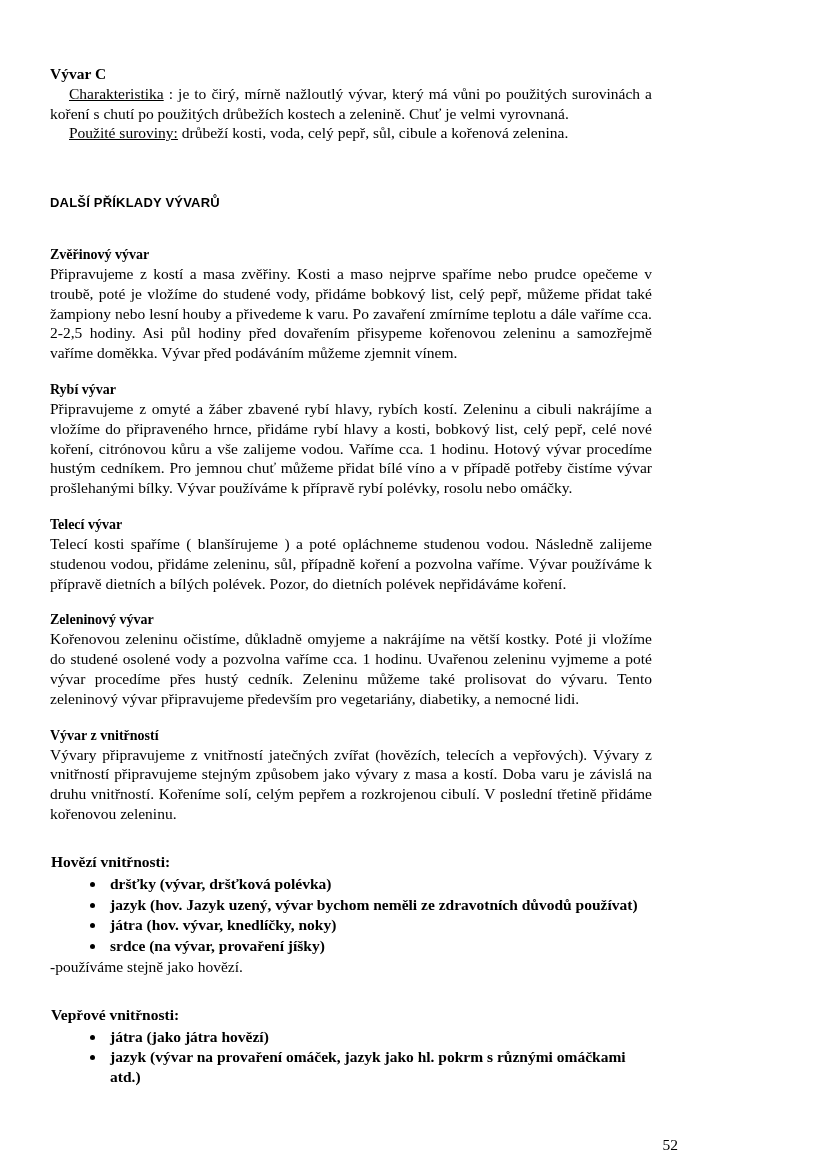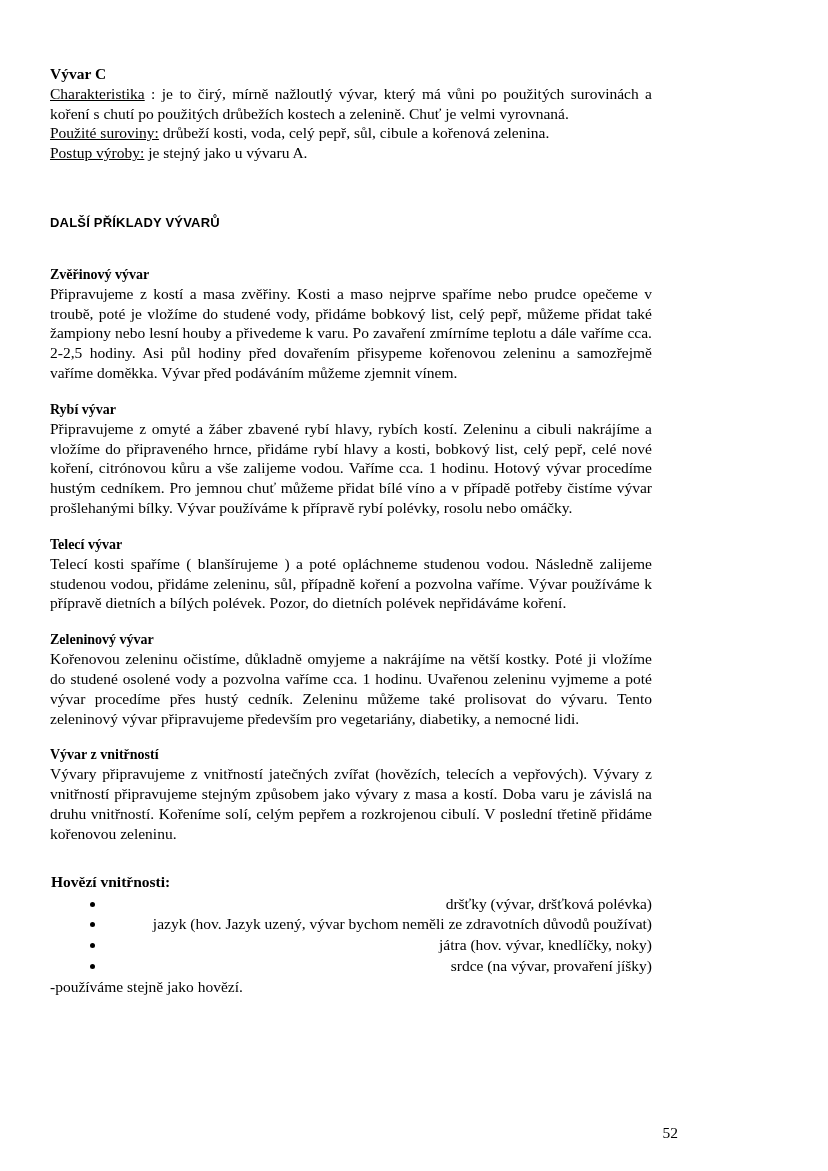--- a/index.html
+++ b/index.html
@@ -14,21 +14,21 @@
     background: #ffffff;
     box-sizing: border-box;
     padding: 64px 76px 0 50px;
     font-family: "Liberation Serif", serif;
     font-size: 15.5px;
     line-height: 1.28;
     color: #000000;
     overflow: hidden;
   }
   .bold { font-weight: bold; }
-  .u { text-decoration: underline; }
+  .u { text-decoration: underline; margin-left: 19px; }
   p {
     margin: 0;
     text-align: justify;
   }
   h2.main-heading {
     font-family: "Liberation Sans", sans-serif;
     font-size: 13px;
     font-weight: bold;
     letter-spacing: 0.2px;
     margin: 52px 0 34px 0;
@@ -44,39 +44,39 @@
     margin: 28px 0 0 1px;
   }
   ul.bullet-list {
     margin: 2px 0 0 0;
     padding-left: 56px;
     list-style-type: disc;
   }
   ul.bullet-list li {
     margin: 0 0 1px 0;
     padding-left: 4px;
-    text-align: right;
+    text-align: left;
+    font-weight: bold;
   }
   .page-number {
     position: absolute;
     right: 50px;
-    bottom: 28px;
+    bottom: 16px;
     font-size: 15.5px;
   }
 </style>
 </head>
 <body>
 
 <div class="page">
 
   <div>
     <div class="bold">Vývar C</div>
     <p><span class="u">Charakteristika</span><span> : je to čirý, mírně nažloutlý vývar, který má vůni po použitých surovinách a koření s chutí po použitých drůbežích kostech a zelenině. Chuť je velmi vyrovnaná.</span></p>
     <p><span class="u">Použité suroviny:</span><span> drůbeží kosti, voda, celý pepř, sůl, cibule a kořenová zelenina.</span></p>
-    <p><span class="u">Postup výroby:</span><span> je stejný jako u vývaru A.</span></p>
   </div>
 
   <h2 class="main-heading">DALŠÍ PŘÍKLADY VÝVARŮ</h2>
 
   <div>
     <h3 class="section-heading">Zvěřinový vývar</h3>
     <p>Připravujeme z kostí a masa zvěřiny. Kosti a maso nejprve spaříme nebo prudce opečeme v troubě, poté je vložíme do studené vody, přidáme bobkový list, celý pepř, můžeme přidat také žampiony nebo lesní houby a přivedeme k varu. Po zavaření zmírníme teplotu a dále vaříme cca. 2-2,5 hodiny. Asi půl hodiny před dovařením přisypeme kořenovou zeleninu a samozřejmě vaříme doměkka. Vývar před podáváním můžeme zjemnit vínem.</p>
   </div>
 
   <div>
@@ -106,16 +106,23 @@
       <li>jazyk (hov. Jazyk uzený, vývar bychom neměli ze zdravotních důvodů používat)</li>
       <li>játra (hov. vývar, knedlíčky, noky)</li>
       <li>srdce (na vývar, provaření jíšky)</li>
     </ul>
   </div>
 
   <div>
     <p>-používáme stejně jako hovězí.</p>
   </div>
 
+  <div>
+    <h3 class="block-heading">Vepřové vnitřnosti:</h3>
+    <ul class="bullet-list">
+      <li>játra (jako játra hovězí)</li>
+      <li>jazyk (vývar na provaření omáček, jazyk jako hl. pokrm s různými omáčkami atd.)</li>
+    </ul>
+  </div>
 
   <div class="page-number">52</div>
 
 </div>
 
 </body></html>

